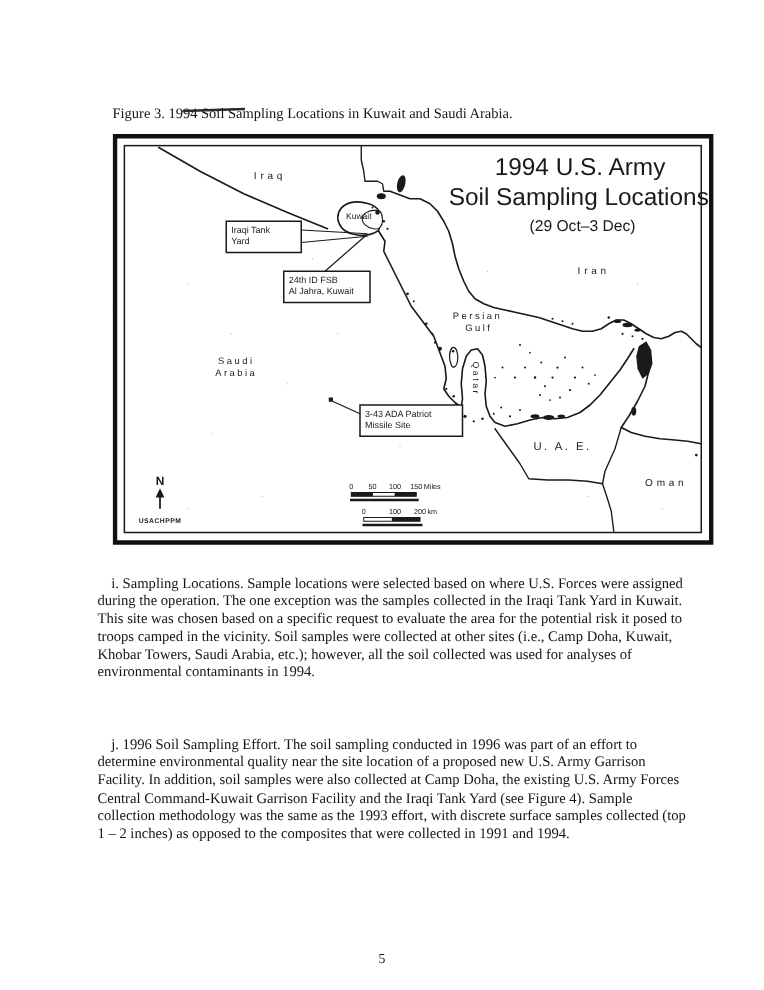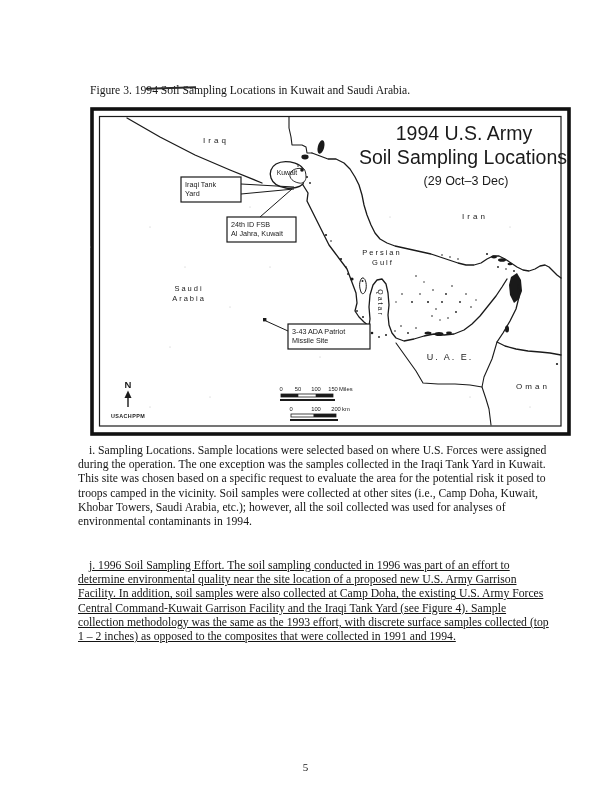--- a/index.html
+++ b/index.html
@@ -13,23 +13,24 @@
   }
   .scan-artifact{
     position:absolute;left:146px;top:87px;width:50px;height:1.5px;
     background:#2a2a2a;transform:rotate(-2deg);
   }
   .map-wrap{position:absolute;left:90px;top:107px;width:481px;height:329px;}
   .para{
     position:absolute;left:78px;width:476px;
     font-size:11.7px;line-height:14.2px;text-align:left;
     text-indent:11px;
+    margin-top:16px;
   }
   .para-i{top:444px;}
-  .para-j{top:559px;text-decoration:underline;}
+  .para-j{top:573px;}
   .pagenum{
     position:absolute;left:0;top:761px;width:611px;text-align:center;
     font-size:11px;
   }
   svg text{font-family:"Liberation Sans", sans-serif;fill:#1a1a1a;}
   .coast{fill:none;stroke:#1a1a1a;stroke-width:1.3;stroke-linejoin:round;stroke-linecap:round;}
   .thin{stroke-width:1.1;}
   .callout-box{fill:#ffffff;stroke:#1a1a1a;stroke-width:1.2;}
   .leader{stroke:#1a1a1a;stroke-width:1;fill:none;}
   .dot{fill:#1a1a1a;stroke:none;}

